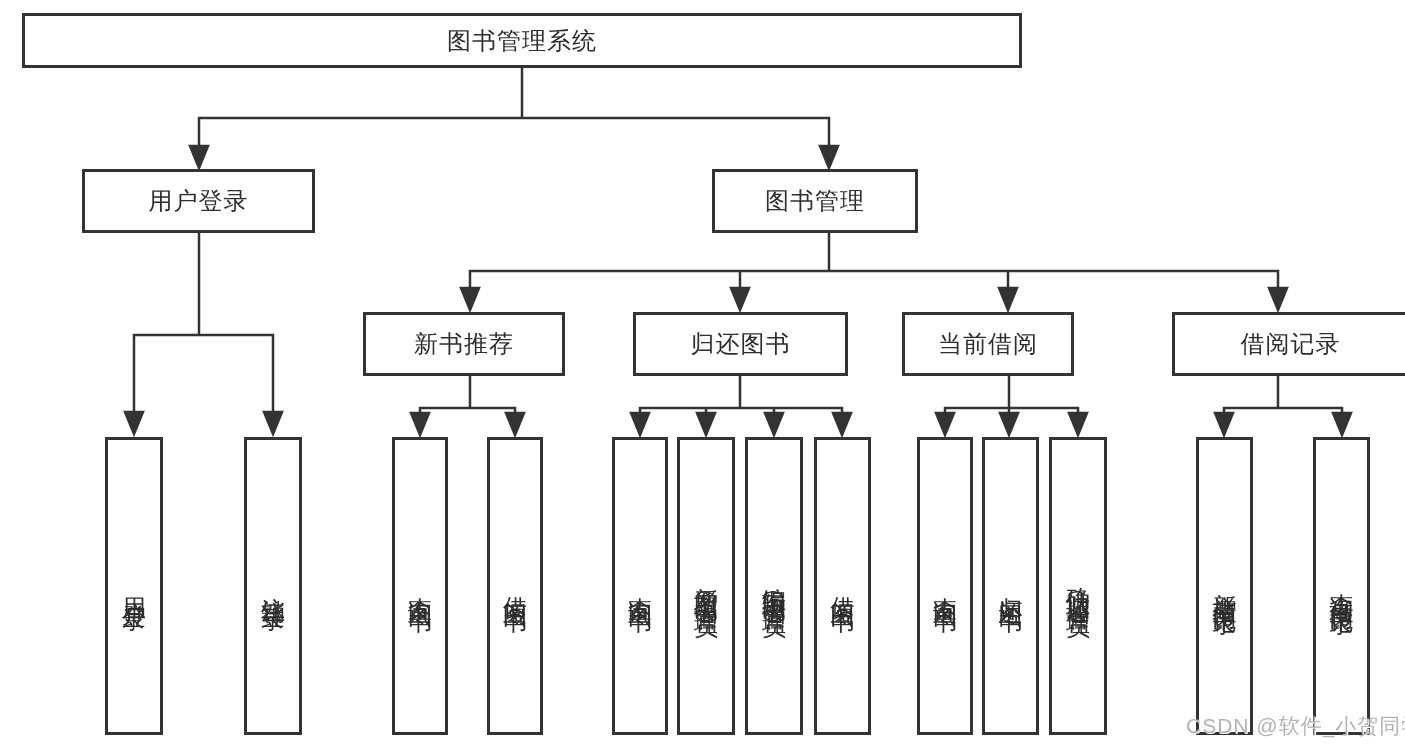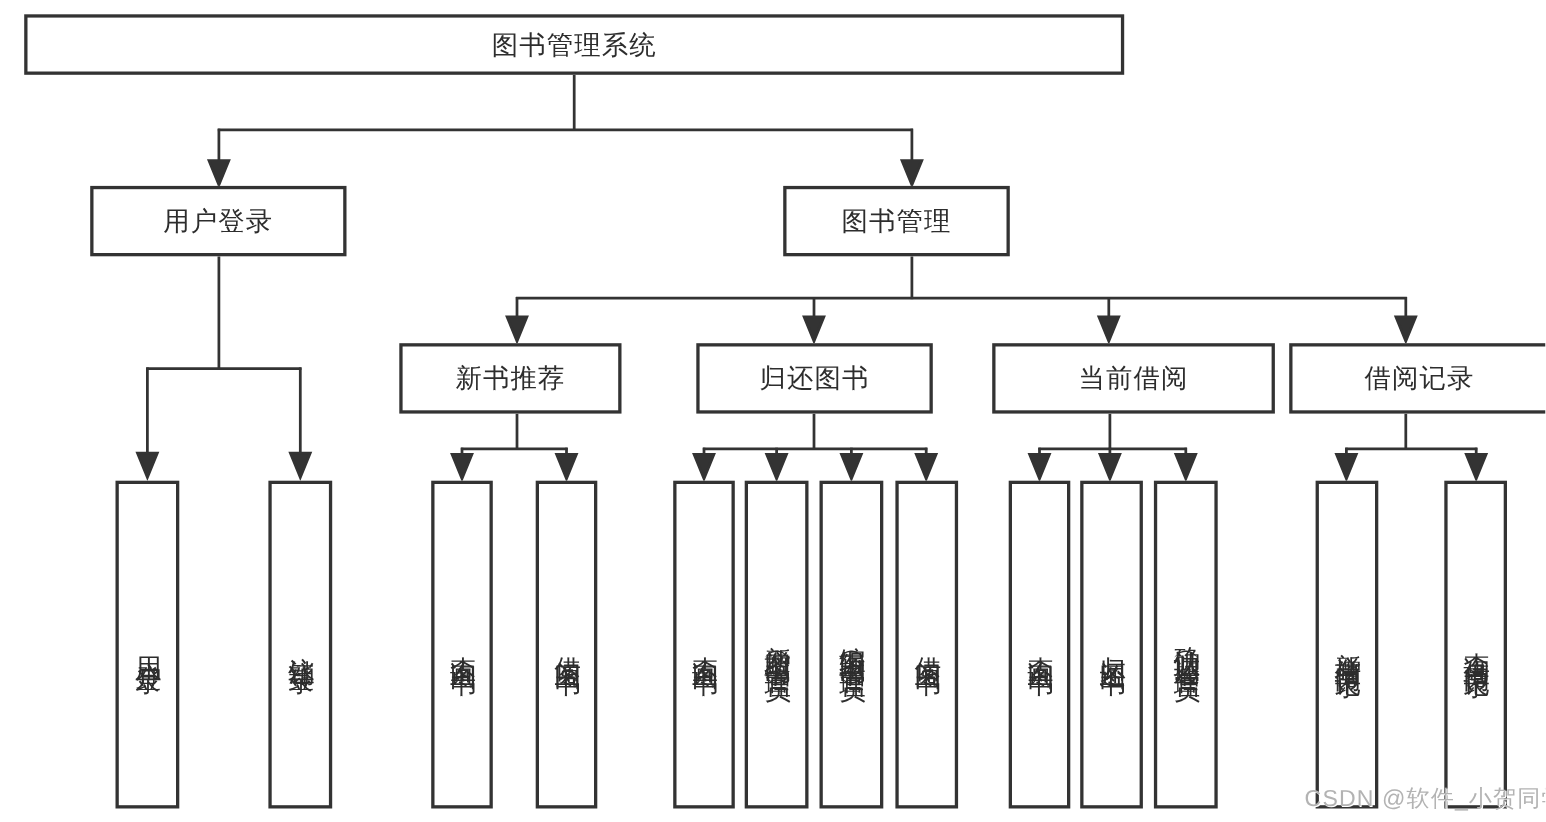--- a/index.html
+++ b/index.html
@@ -120,21 +120,21 @@
   <div class="box hbox" style="left:712px; top:169px; width:206px; height:64px;">
     <span>图书管理</span>
   </div>
 
   <div class="box hbox" style="left:363px; top:312px; width:202px; height:64px;">
     <span>新书推荐</span>
   </div>
   <div class="box hbox" style="left:633px; top:312px; width:215px; height:64px;">
     <span>归还图书</span>
   </div>
-  <div class="box hbox" style="left:902px; top:312px; width:257px; height:64px;">
+  <div class="box hbox" style="left:902px; top:312px; width:172px; height:64px;">
     <span>当前借阅</span>
   </div>
   <div class="box hbox" style="left:1172px; top:312px; width:237px; height:64px;align-items:center;">
     <span>借阅记录</span>
   </div>
 
   <div class="box vbox" style="left:105px; top:437px; width:58px; height:298px;">
     <span>用户登录</span>
   </div>
   <div class="box vbox" style="left:244px; top:437px; width:58px; height:298px;">

